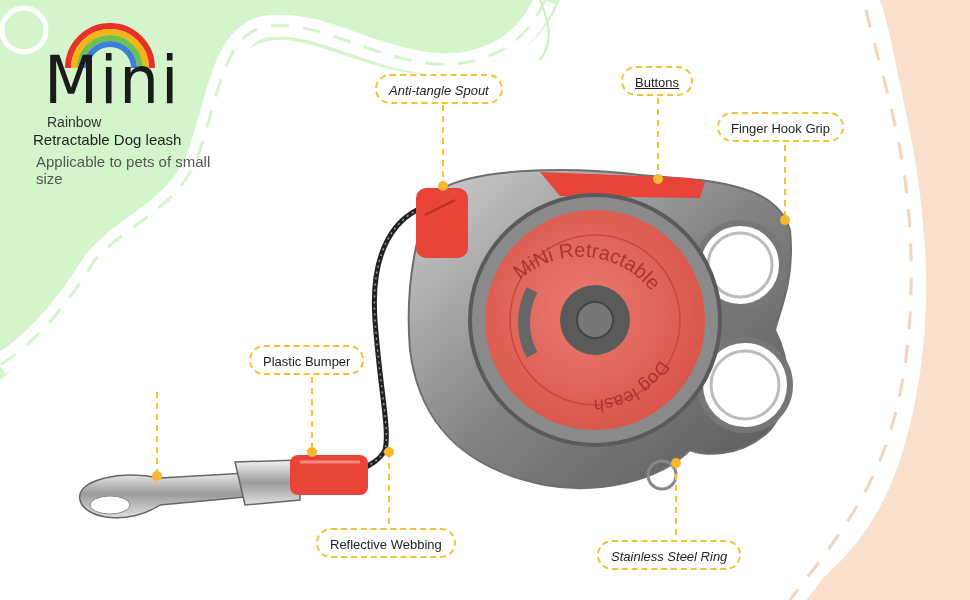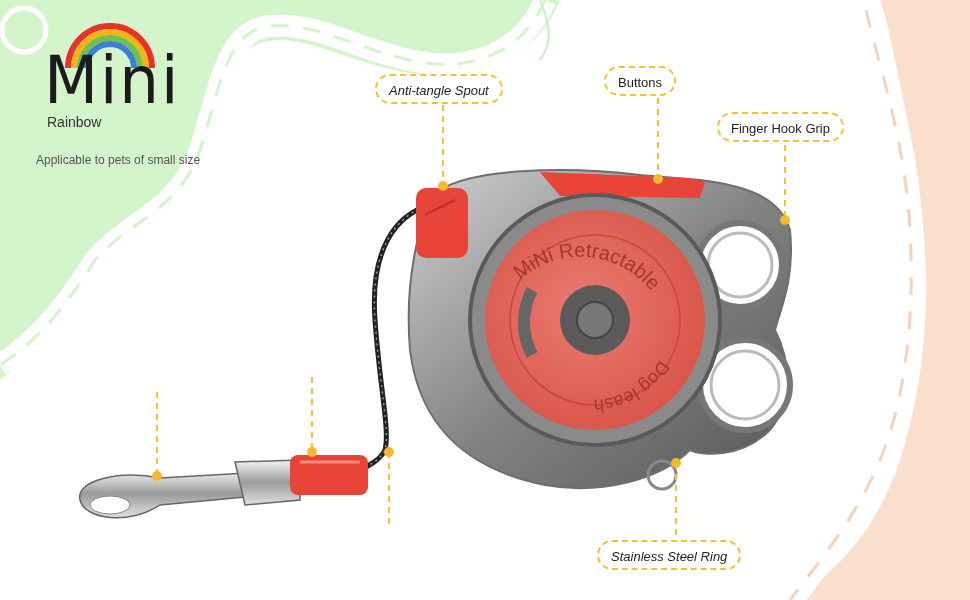--- a/index.html
+++ b/index.html
@@ -4,21 +4,21 @@
 <style>
   html, body { margin:0; padding:0; }
   body { width:970px; height:600px; overflow:hidden; background:#ffffff; position:relative; font-family:"Liberation Sans", sans-serif; }
   .stage { position:absolute; left:0; top:0; width:950px; height:600px; }
   svg.bg { position:absolute; left:0; top:0; }
   .brand { position:absolute; left:0; top:0; width:240px; height:180px; }
   .rainbow { position:absolute; left:64px; top:22px; width:92px; height:46px; }
   .mini { position:absolute; left:44px; top:48px; font-size:66px; letter-spacing:2px; color:#1b1b1b; font-weight:normal; line-height:1; font-family:"DejaVu Sans", sans-serif; transform:scaleX(0.95); transform-origin:left top; }
   .rainbow-small { position:absolute; left:47px; top:114px; font-size:14px; color:#333; }
   .subtitle { position:absolute; left:33px; top:131px; font-size:15px; color:#1e1e1e; }
-  .applicable { position:absolute; left:36px; top:153px; font-size:12px; color:#555; }
+  .applicable { position:absolute; left:36px; top:153px; font-size:15px; color:#555; }
   .callout { position:absolute; border:2px dashed #f2c233; border-radius:18px; background:#fff; padding:0 12px; height:30px; line-height:30px; font-size:13px; color:#1e1e1e; white-space:nowrap; box-sizing:border-box; }
   svg.fg { position:absolute; left:0; top:0; pointer-events:none; }
 </style>
 </head>
 <body>
 
 <div class="stage">
 
   <svg class="bg" width="970" height="600" viewBox="0 0 970 600">
 
@@ -39,20 +39,21 @@
 
   <div class="brand">
     <svg class="rainbow" viewBox="0 0 92 46">
       <path d="M4,46 A42,42 0 0 1 88,46" fill="none" stroke="#e8312a" stroke-width="6"></path>
       <path d="M10,46 A36,36 0 0 1 82,46" fill="none" stroke="#f6b417" stroke-width="6"></path>
       <path d="M16,46 A30,30 0 0 1 76,46" fill="none" stroke="#6cc24a" stroke-width="6"></path>
       <path d="M22,46 A24,24 0 0 1 70,46" fill="none" stroke="#3d7fd8" stroke-width="6"></path>
     </svg>
     <div class="mini">Mini</div>
     <div class="rainbow-small">Rainbow</div>
+    <div class="subtitle">Retractable Dog leash</div>
     <div class="applicable">Applicable to pets of small size</div>
   </div>
 
   <svg class="fg" width="970" height="600" viewBox="0 0 970 600">
     <defs>
       <radialGradient id="reelFace" cx="0.45" cy="0.45" r="0.6">
         <stop offset="0" stop-color="#ea7b72"></stop>
         <stop offset="1" stop-color="#d85448"></stop>
       </radialGradient>
       <linearGradient id="shell" x1="0" y1="0" x2="1" y2="1">
@@ -120,17 +121,19 @@
       <circle cx="658" cy="179" r="5"></circle>
       <circle cx="785" cy="220" r="5"></circle>
       <circle cx="157" cy="476" r="5"></circle>
       <circle cx="312" cy="452" r="5"></circle>
       <circle cx="389" cy="452" r="5"></circle>
       <circle cx="676" cy="463" r="5"></circle>
     </g>
   </svg>
 
   <div class="callout" style="left:375px; top:74px;font-style:italic;">Anti-tangle Spout</div>
-  <div class="callout" style="left:604px; top:66px;">Buttons</div>
+  <div class="callout" style="left:621px; top:66px;text-decoration:underline;">Buttons</div>
   <div class="callout" style="left:717px; top:112px;">Finger Hook Grip</div>
+  <div class="callout" style="left:249px; top:345px;">Plastic Bumper</div>
+  <div class="callout" style="left:316px; top:528px;">Reflective Webbing</div>
   <div class="callout" style="left:597px; top:540px;font-style:italic;">Stainless Steel Ring</div>
 
 </div>
 
 </body></html>

